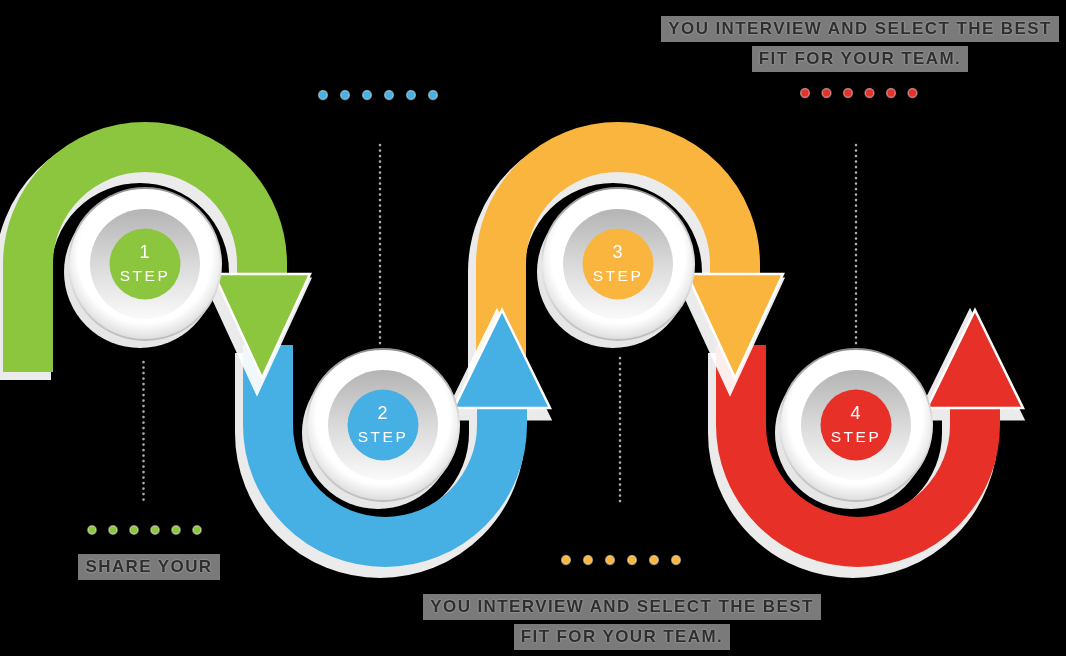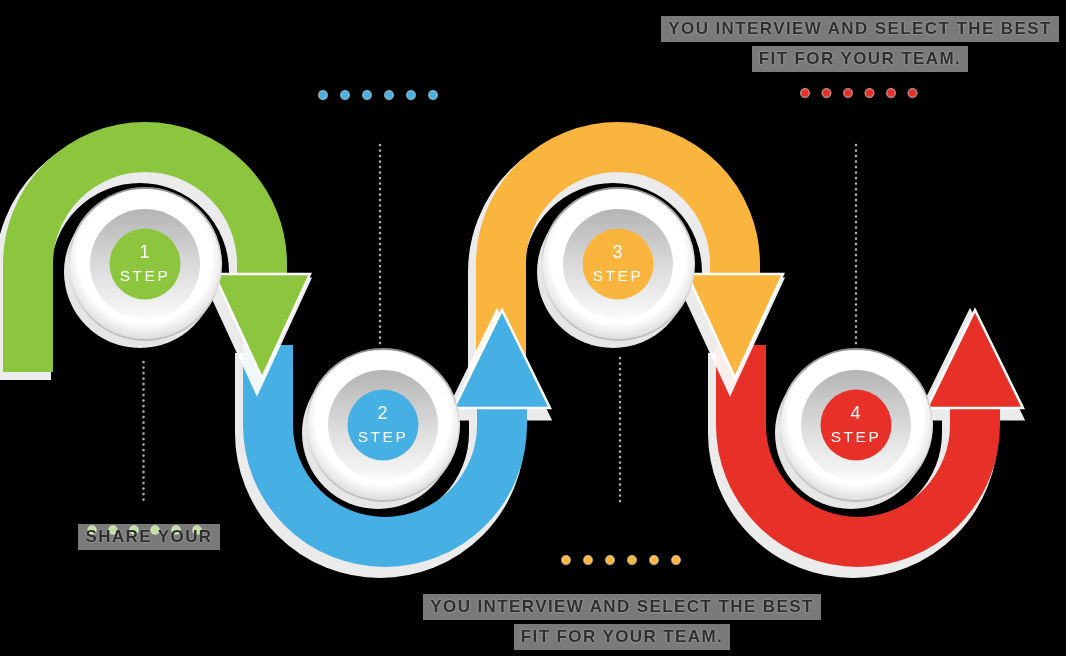--- a/index.html
+++ b/index.html
@@ -164,21 +164,21 @@
       <text class="badge-num" y="-6">4</text>
       <text class="badge-step" y="17">STEP</text>
     </g>
   </svg>
 
   <div class="caption" style="left:630px;top:12px;width:460px;">
     <span class="cap-line">YOU INTERVIEW AND SELECT THE BEST</span>
     <span class="cap-line">FIT FOR YOUR TEAM.</span>
   </div>
 
-  <div class="caption" style="left:0px;top:520px;width:298px;">
+  <div class="caption" style="left:0px;top:550px;width:298px;">
     <span class="cap-line">SHARE YOUR</span>
   </div>
 
   <div class="caption" style="left:390px;top:590px;width:464px;">
     <span class="cap-line">YOU INTERVIEW AND SELECT THE BEST</span>
     <span class="cap-line">FIT FOR YOUR TEAM.</span>
   </div>
 
 </div>
 

